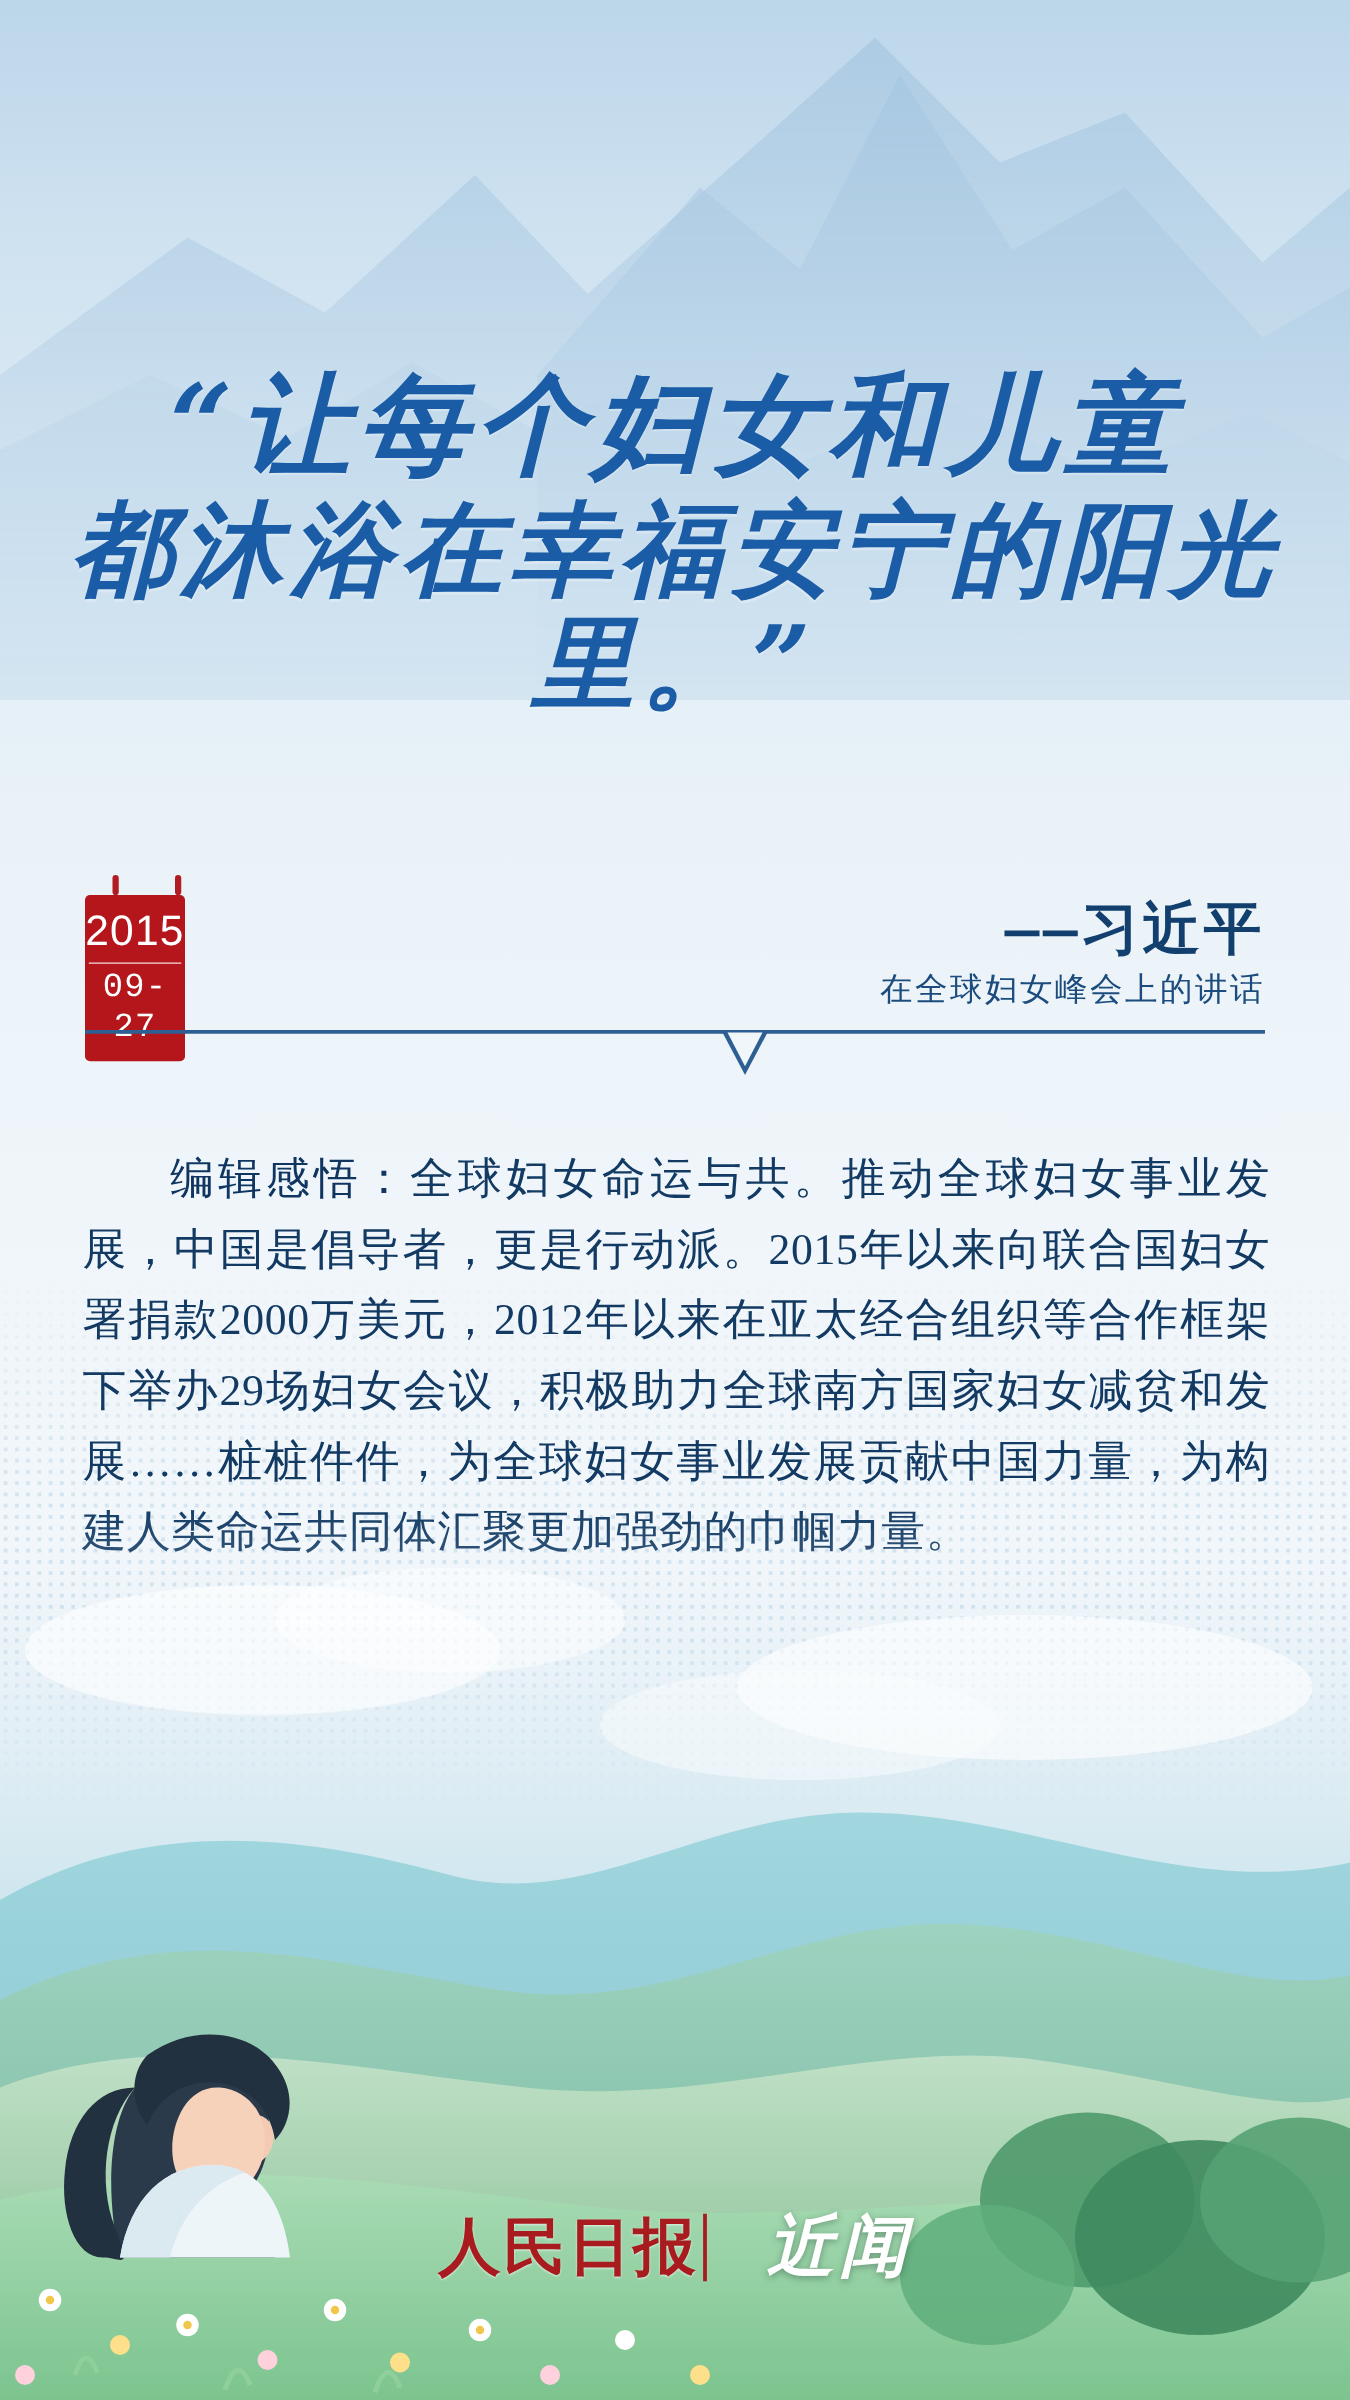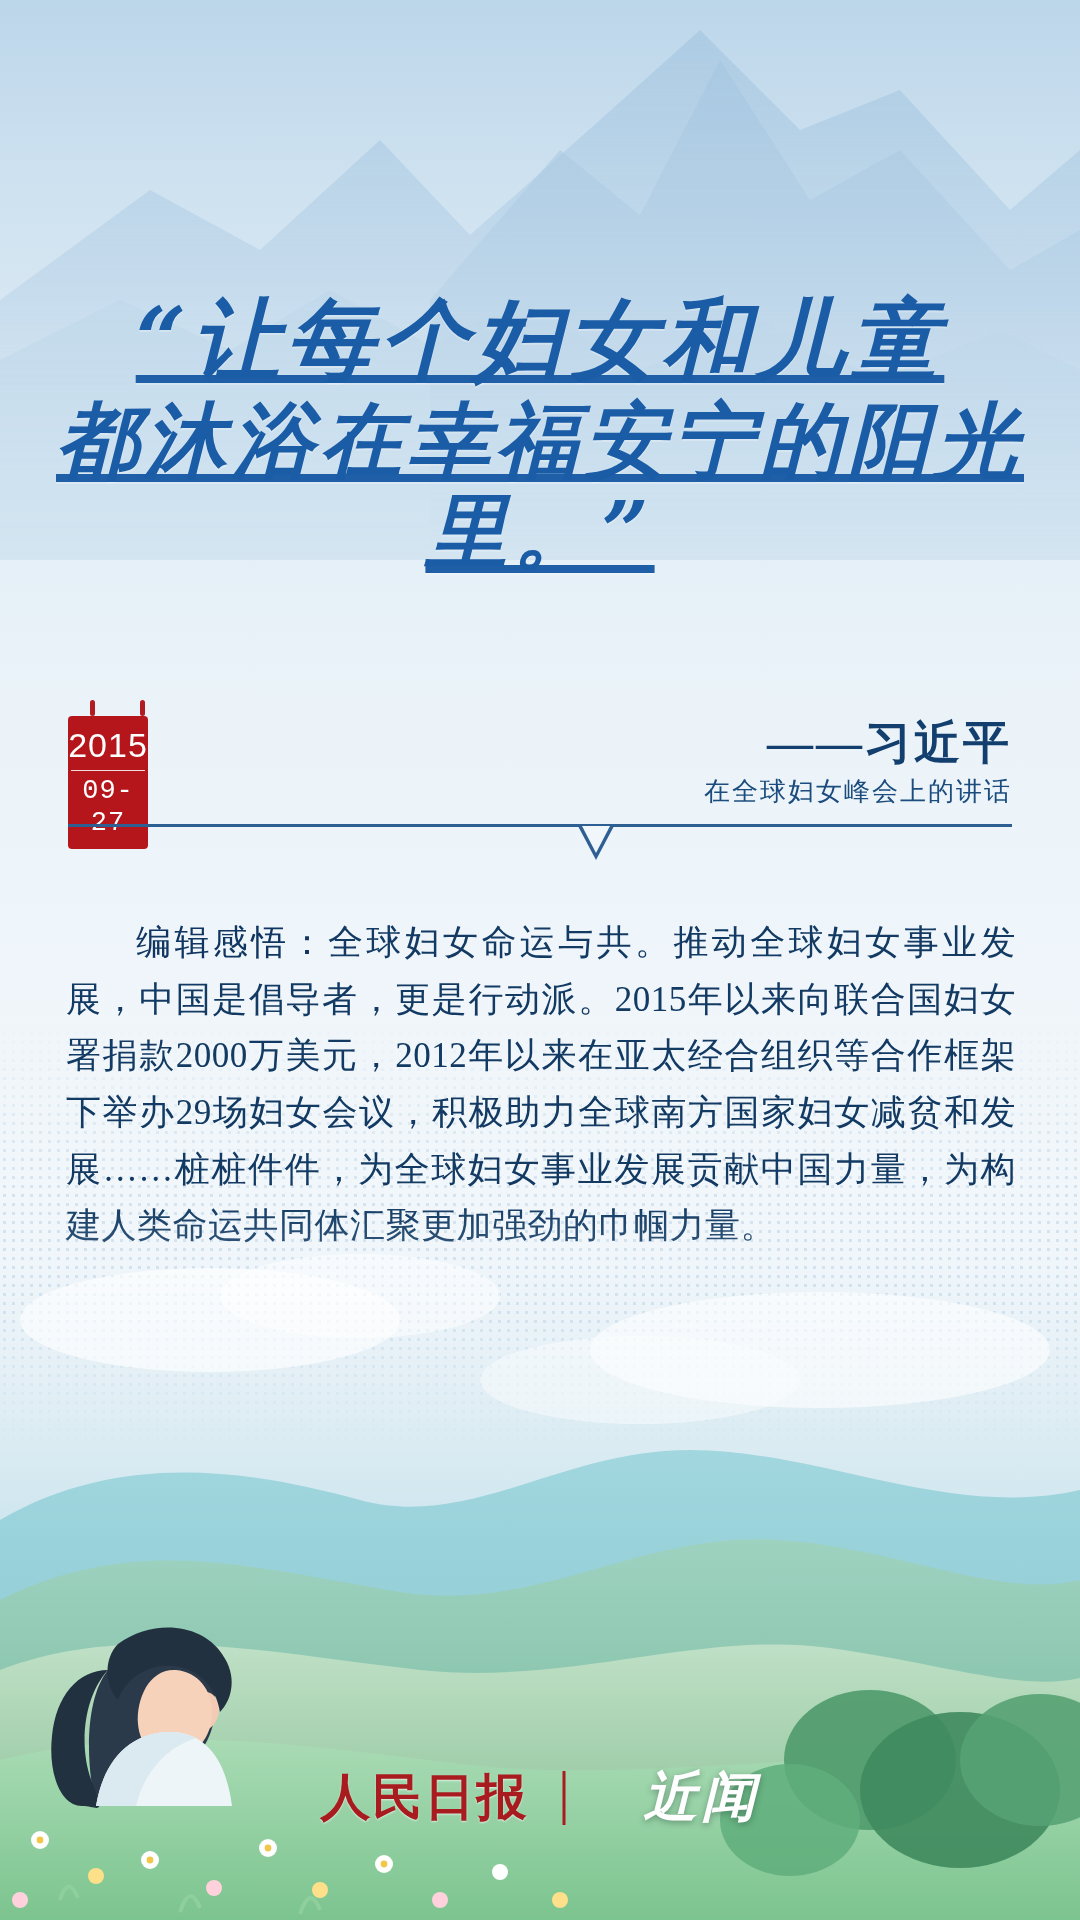--- a/index.html
+++ b/index.html
@@ -51,21 +51,20 @@
   }
 
   
   .headline {
     position: absolute;
     left: 0;
     top: 290px;
     width: 1080px;
     text-align: center;
     color: #1f5fa8;
-    text-decoration: underline;
   }
   .headline .line {
     font-family: "DejaVu Serif", "Liberation Serif", serif;
     font-weight: 700;
     font-style: italic;
     letter-spacing: 6px;
     color: #1a5ca6;
     text-shadow: 0 2px 0 rgba(255,255,255,.25);
   }
   .headline .l1 { font-size: 88px; line-height: 1.12; }
@@ -116,20 +115,21 @@
     line-height: 1.2;
   }
 
   
   .attrib {
     position: absolute;
     right: 68px;
     top: 712px;
     text-align: right;
     color: #123f6e;
+    font-family: Liberation Mono, monospace;
   }
   .attrib .who {
     font-size: 46px;
     font-weight: 700;
     letter-spacing: 3px;
     white-space: nowrap;
   }
   .attrib .where {
     font-size: 26px;
     letter-spacing: 2px;
@@ -192,21 +192,21 @@
   }
 
   
   .logo {
     position: absolute;
     left: 50%;
     transform: translateX(-50%);
     bottom: 86px;
     display: flex;
     align-items: center;
-    gap: 34px;
+    gap: 4px;
     z-index: 6;
   }
   .logo .rmrb {
     font-family: "DejaVu Serif", serif;
     font-weight: 700;
     font-size: 50px;
     color: #a81b1f;
     letter-spacing: 2px;
     text-shadow: 0 1px 2px rgba(255,255,255,.7);
   }

